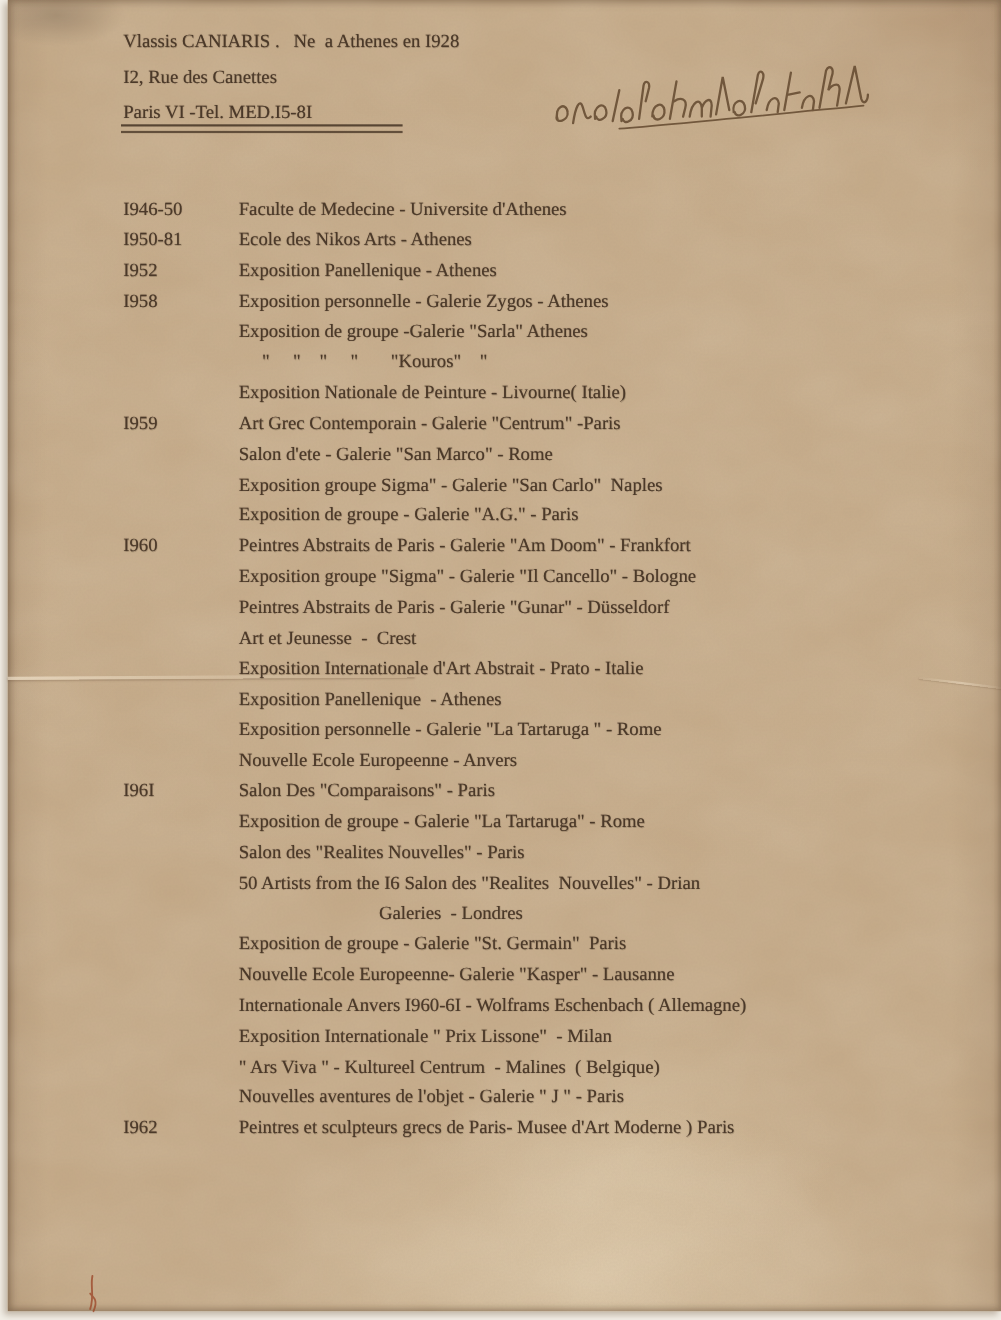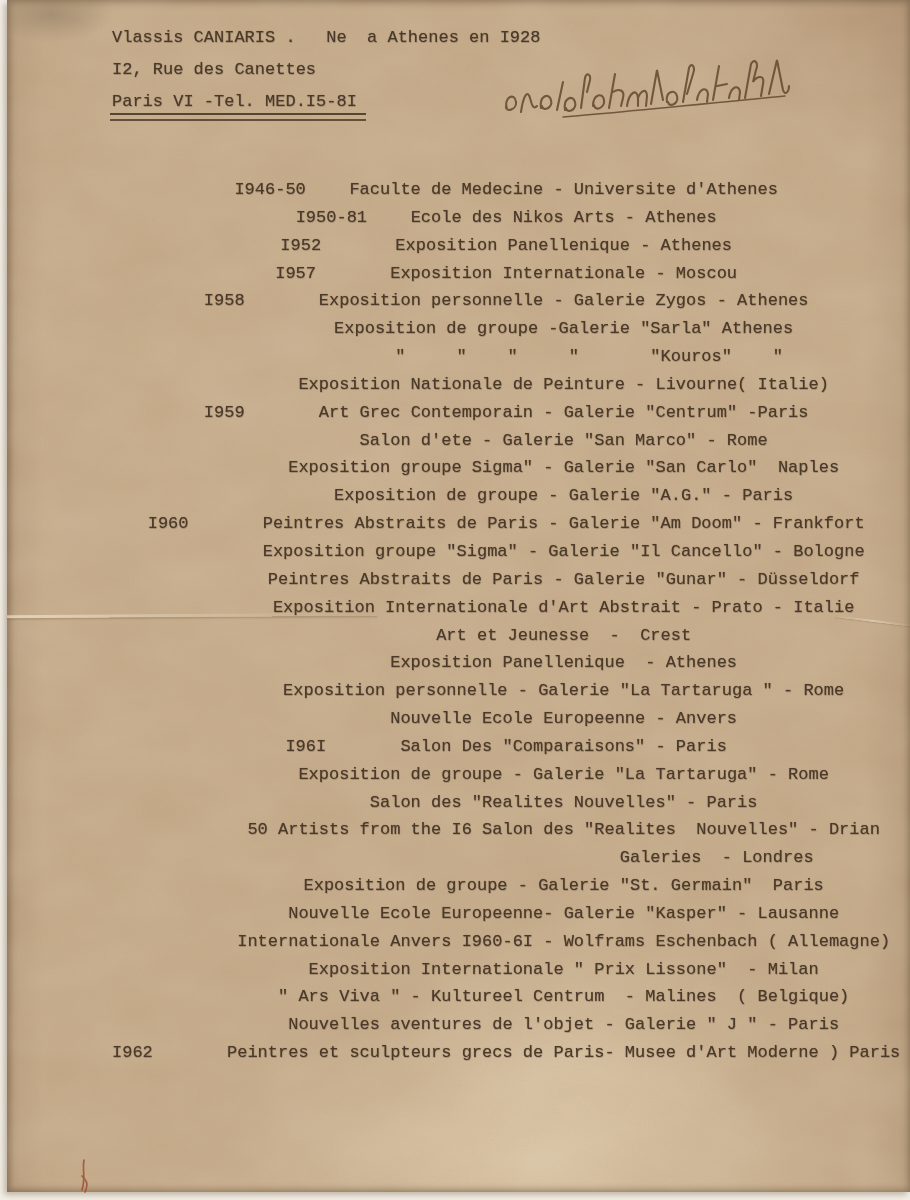--- a/index.html
+++ b/index.html
@@ -21,41 +21,42 @@
       radial-gradient(ellipse 320px 220px at 96% 1%, rgba(150,113,82,0.28), rgba(150,113,82,0) 65%),
       radial-gradient(ellipse 90px 40px at 45px 14px, rgba(100,79,60,0.38), rgba(100,79,60,0) 70%),
       radial-gradient(ellipse 700px 520px at 48% 38%, rgba(203,178,146,0.30), rgba(203,178,146,0) 75%),
       linear-gradient(90deg, rgba(125,95,68,0.16), rgba(125,95,68,0) 4%, rgba(125,95,68,0) 95%, rgba(125,95,68,0.18));
     box-shadow:
       inset 4px 0 7px rgba(96,72,50,0.35),
       inset -3px 0 6px rgba(96,72,50,0.22),
       inset 0 4px 7px rgba(96,72,50,0.20),
       inset 0 -3px 6px rgba(96,72,50,0.28),
       -3px 3px 6px rgba(130,110,88,0.45);
+    font-family: Liberation Serif, serif;
   }
   .grain{position:absolute;left:0;top:0;width:100%;height:100%;pointer-events:none;}
   
   .typed{
     color:#4b3929;
     font-size:17px;
     text-shadow:0 0 1px rgba(75,57,41,0.55), 0.5px 0.5px 0 rgba(75,57,41,0.22);
     font-variant-ligatures:none;
   }
   .letterhead{position:absolute;left:105px;top:22px;}
   .letterhead pre{margin:0;line-height:32px;white-space:pre;font-family:inherit;font-size:17px;}
   .lh-underline{
     position:absolute;left:103px;top:113px;width:256px;height:8px;
     border-top:2px solid rgba(72,55,39,0.88);
     border-bottom:2px solid rgba(72,55,39,0.80);
     box-sizing:border-box;
   }
   .entries{position:absolute;left:105px;top:176px;}
-  .row{display:flex;height:27.85px;line-height:27.85px;justify-content:center;}
+  .row{display:flex;height:27.85px;line-height:27.85px;}
   .year{flex:0 0 105px;white-space:pre;}
-  .text{white-space:pre;margin-left:10px;}
+  .text{white-space:pre;}
   .scribble{position:absolute;left:486px;top:46px;}
   .redmark{position:absolute;left:64px;top:1156px;}
   .crease{position:absolute;pointer-events:none;}
   .crease-left{
     left:0;top:614px;width:370px;height:3px;
     background:linear-gradient(90deg, rgba(255,244,224,0.55), rgba(255,244,224,0.28) 40%, rgba(255,244,224,0) 88%);
     box-shadow:0 1.5px 1.5px rgba(108,84,60,0.28);
     transform:rotate(-0.35deg);
   }
   .crease-right{
@@ -117,24 +118,20 @@
         </div>
         <div class="row">
           <span class="year">I950-81</span>
           <span class="text">Ecole des Nikos Arts - Athenes</span>
         </div>
         <div class="row">
           <span class="year">I952</span>
           <span class="text">Exposition Panellenique - Athenes</span>
         </div>
         <div class="row">
-          <span class="year">I957</span>
-          <span class="text">Exposition Internationale - Moscou</span>
-        </div>
-        <div class="row">
           <span class="year">I958</span>
           <span class="text">Exposition personnelle - Galerie Zygos - Athenes</span>
         </div>
         <div class="row">
           <span class="year"></span>
           <span class="text">Exposition de groupe -Galerie "Sarla" Athenes</span>
         </div>
         <div class="row">
           <span class="year"></span>
           <span class="text">     "     "    "     "       "Kouros"    "</span>
@@ -166,25 +163,25 @@
         <div class="row">
           <span class="year"></span>
           <span class="text">Exposition groupe "Sigma" - Galerie "Il Cancello" - Bologne</span>
         </div>
         <div class="row">
           <span class="year"></span>
           <span class="text">Peintres Abstraits de Paris - Galerie "Gunar" - Düsseldorf</span>
         </div>
         <div class="row">
           <span class="year"></span>
+          <span class="text">Art et Jeunesse  -  Crest</span>
+        </div>
+        <div class="row">
+          <span class="year"></span>
           <span class="text">Exposition Internationale d'Art Abstrait - Prato - Italie</span>
-        </div>
-        <div class="row">
-          <span class="year"></span>
-          <span class="text">Art et Jeunesse  -  Crest</span>
         </div>
         <div class="row">
           <span class="year"></span>
           <span class="text">Exposition Panellenique  - Athenes</span>
         </div>
         <div class="row">
           <span class="year"></span>
           <span class="text">Exposition personnelle - Galerie "La Tartaruga " - Rome</span>
         </div>
         <div class="row">

